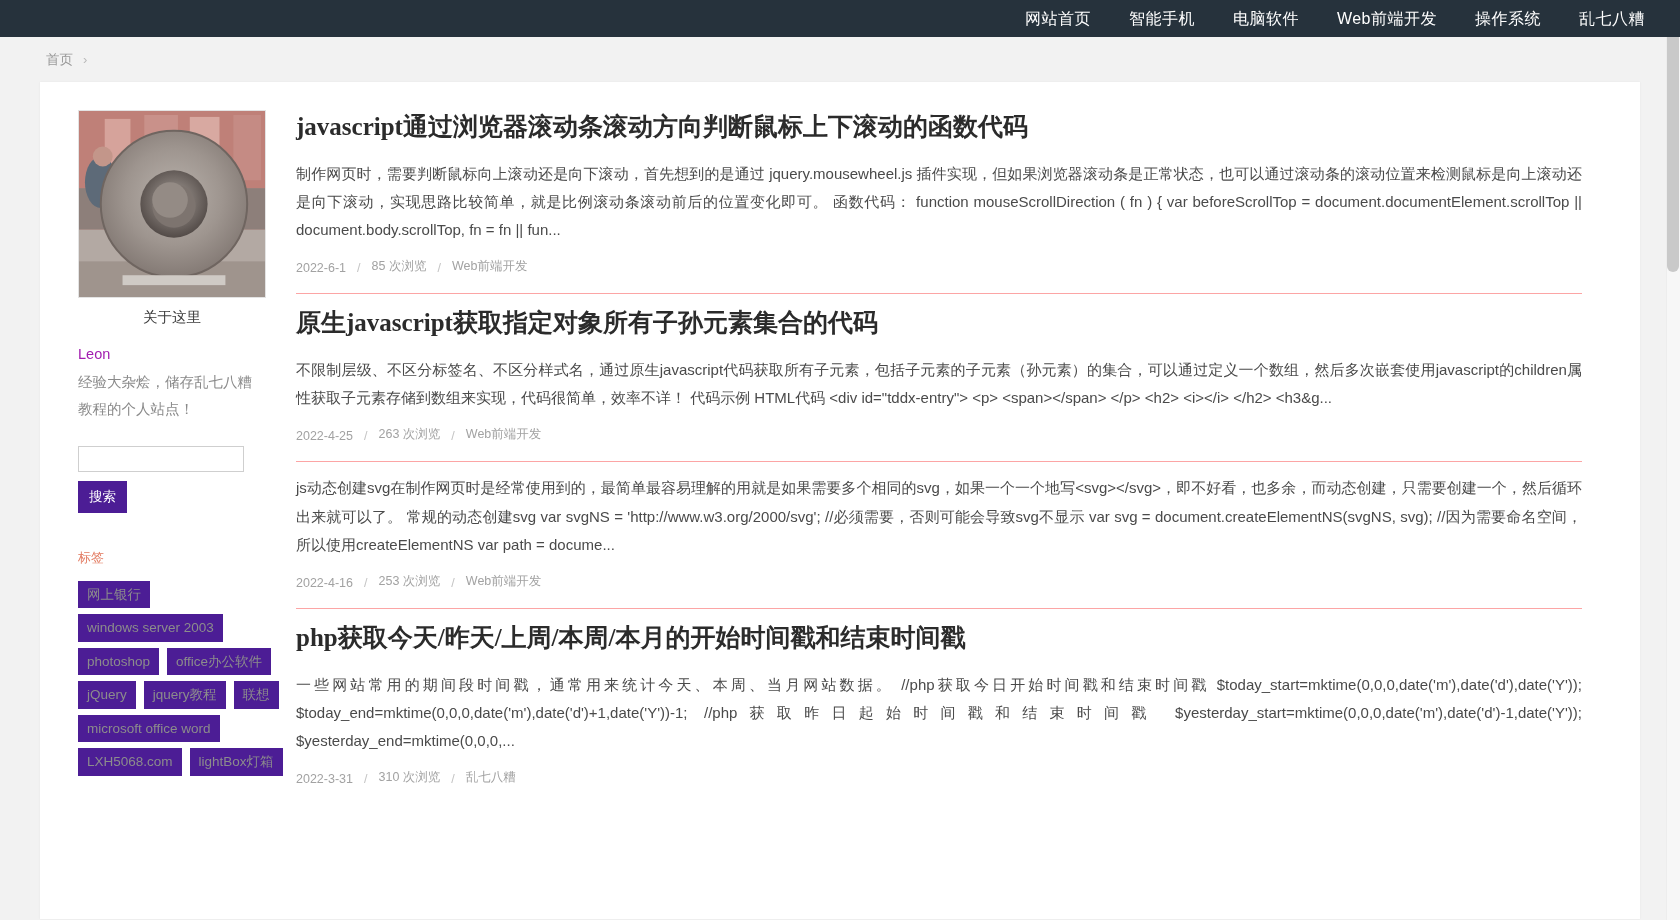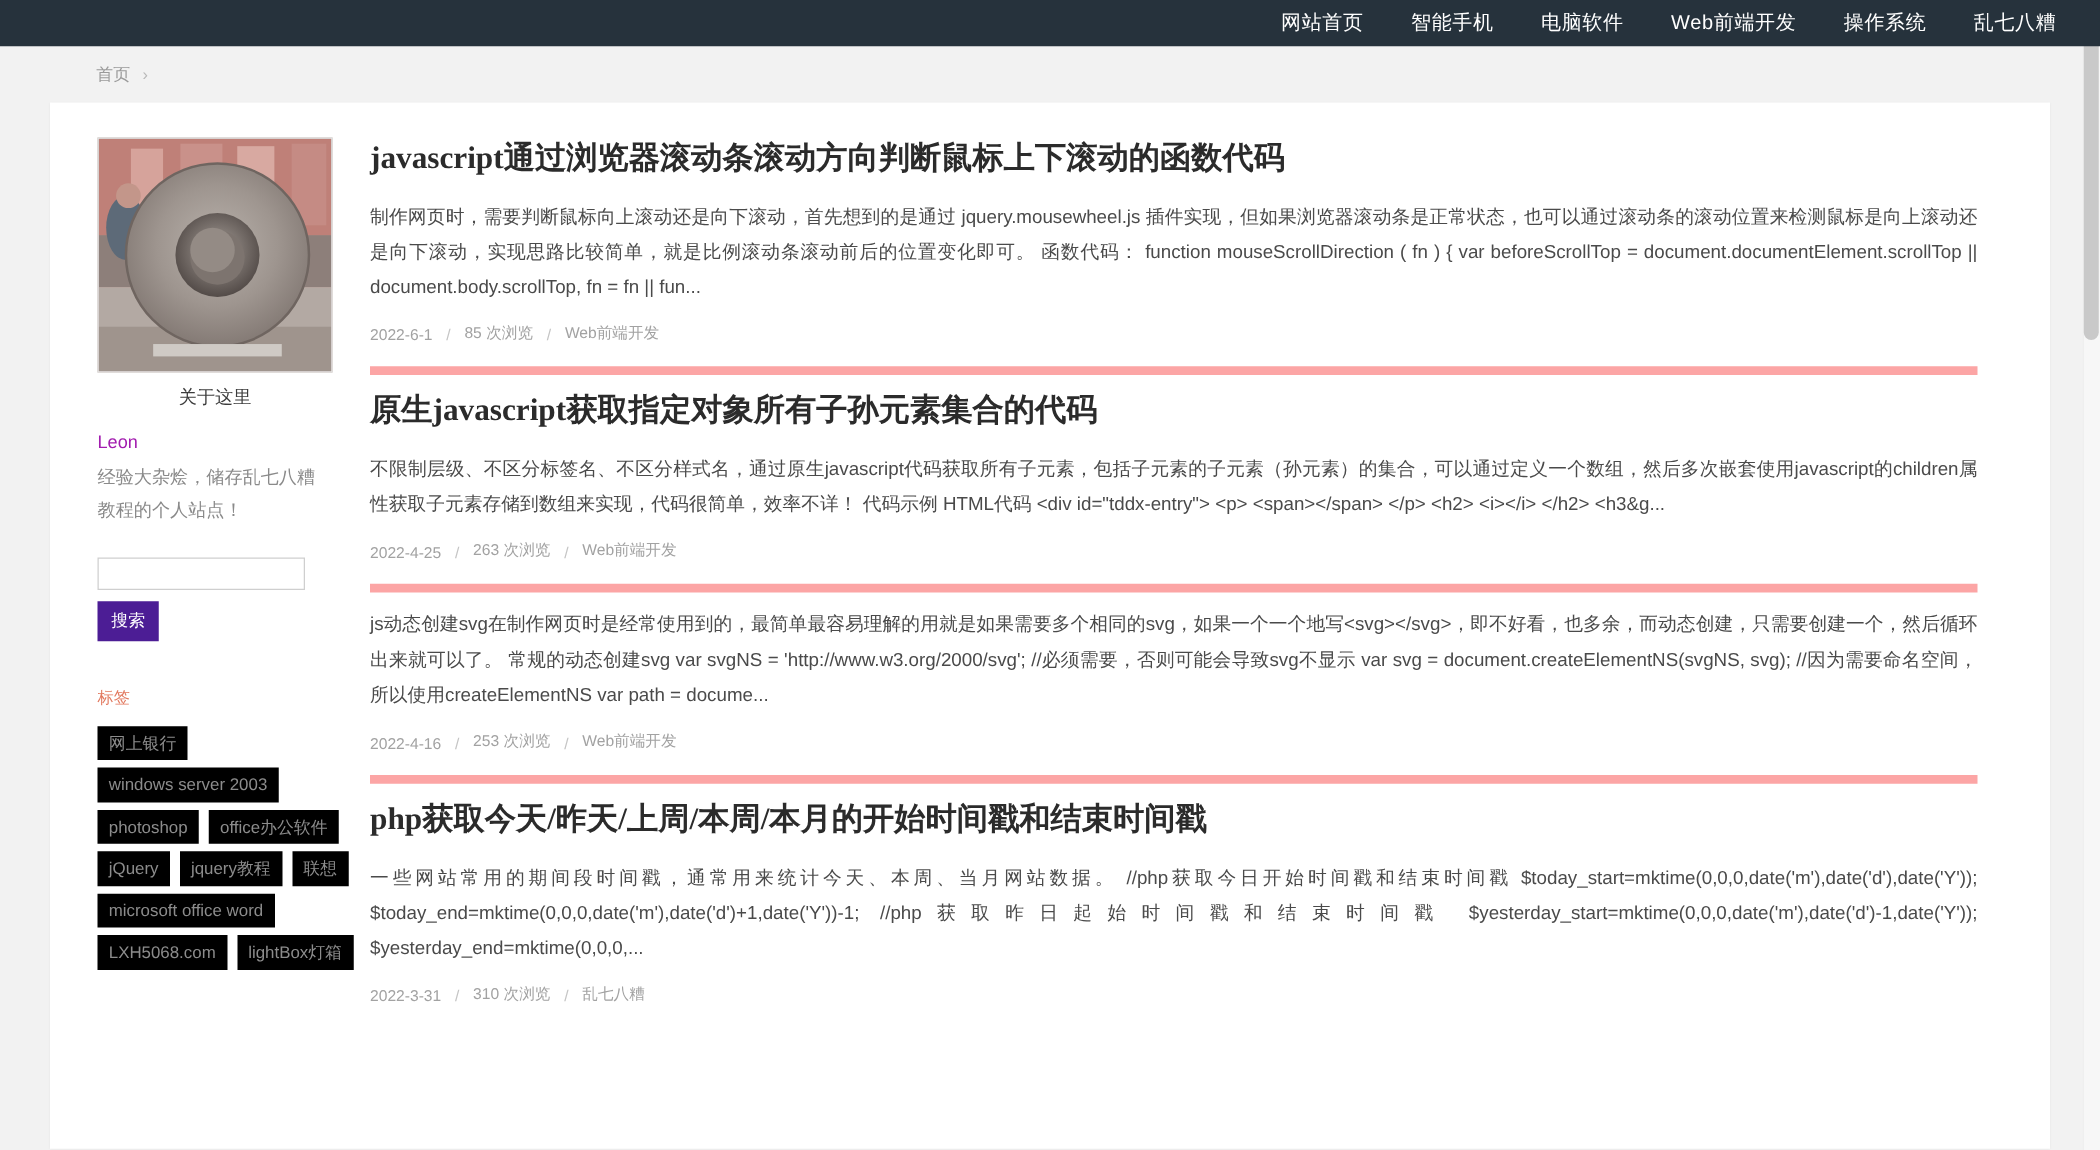--- a/index.html
+++ b/index.html
@@ -38,21 +38,21 @@
     white-space:nowrap;
     cursor:pointer;
     letter-spacing:.5px;
   }
 
   
   .breadcrumb{
     height:45px;
     display:flex;
     align-items:center;
-    padding-left:77px;
+    padding-left:46px;
     font-size:13.5px;
     color:#9a9a9a;
   }
   .breadcrumb .crumb-link{ color:#9a9a9a; text-decoration:none; cursor:pointer; }
   .breadcrumb .crumb-sep{ margin-left:10px; color:#b9b9b9; font-size:13px; }
 
   
   .page{
     margin:0 40px;
     background:#ffffff;
@@ -126,37 +126,37 @@
     font-weight:400;
   }
   .tag-cloud{
     margin-top:14px;
     width:210px;
     display:flex;
     flex-wrap:wrap;
     gap:6px 8px;
   }
   .tag-item{
-    background:#000000;
+    background:#4c1d95;
     color:#8c8c8c;
     font-size:13.5px;
     padding:5px 9px;
     line-height:1.3;
     white-space:nowrap;
     cursor:pointer;
   }
 
   
   .content{
     flex:1 1 auto;
     padding:22px 58px 10px 6px;
     min-width:0;
   }
   .post{
-    border-bottom:7px solid #fca5a5;
+    border-bottom:1px solid #fca5a5;
     padding:12px 0 18px 0;
   }
   .post:first-child{ padding-top:6px; }
   .post:last-child{ border-bottom:none; }
   .post-title{
     font-size:25px;
     font-weight:bold;
     color:#2b2b2b;
     margin:0 0 16px 0;
     line-height:1.35;

